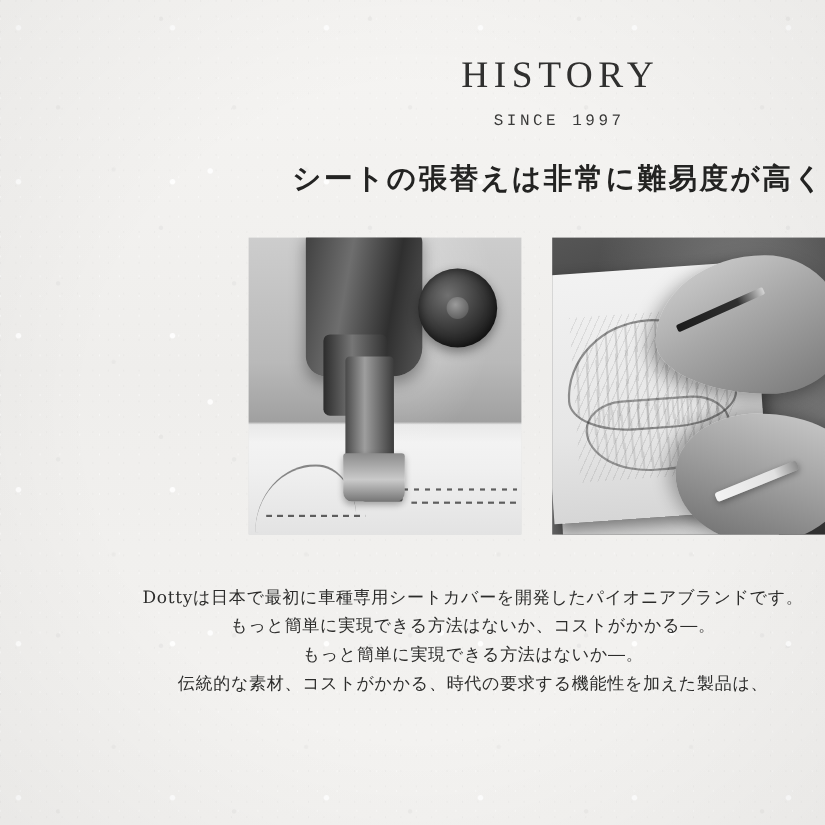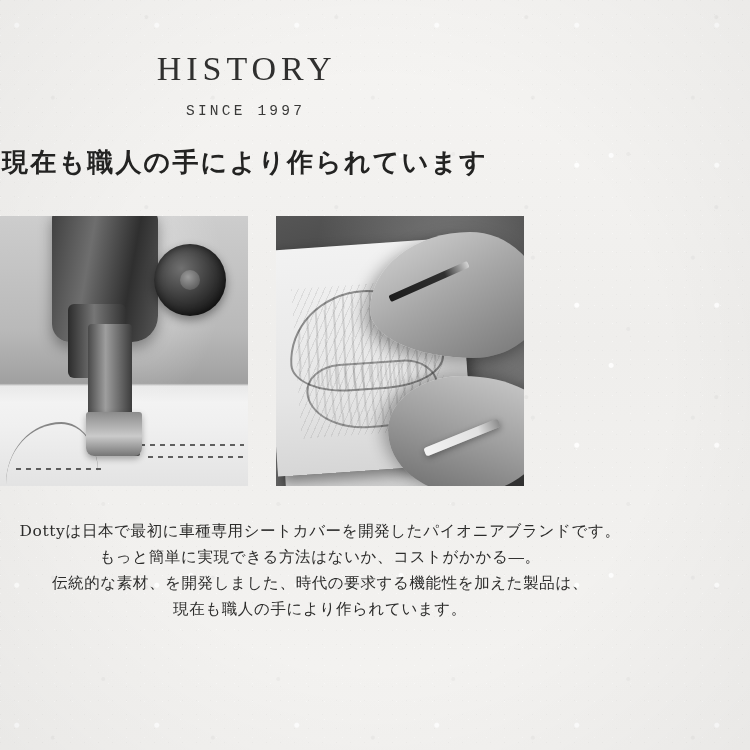--- a/index.html
+++ b/index.html
@@ -27,21 +27,21 @@
       radial-gradient(circle at 77% 9%, rgba(0,0,0,0.035) 0 1.5px, rgba(0,0,0,0) 2.5px),
       radial-gradient(circle at 33% 61%, rgba(0,0,0,0.03) 0 1.5px, rgba(0,0,0,0) 2.5px),
       radial-gradient(circle at 91% 74%, rgba(255,255,255,0.85) 0 2px, rgba(0,0,0,0) 3px),
       radial-gradient(circle at 59% 88%, rgba(0,0,0,0.028) 0 1.5px, rgba(0,0,0,0) 2.5px),
       linear-gradient(115deg, rgba(0,0,0,0.028) 0 1px, rgba(0,0,0,0) 1px 7px),
       linear-gradient(65deg, rgba(255,255,255,0.5) 0 1px, rgba(0,0,0,0) 1px 9px),
       linear-gradient(180deg, #f6f5f3 0%, #efeeec 45%, #f4f3f1 100%);
     background-size: 140px 140px, 190px 190px, 160px 160px, 210px 210px, 175px 175px, 14px 14px, 18px 18px, 100% 100%;
     display: flex;
     flex-direction: column;
-    align-items: flex-start;
+    align-items: flex-end;
   }
 
   
   .page::after {
     content: "";
     position: absolute;
     inset: 0;
     pointer-events: none;
     background:
       radial-gradient(ellipse at 50% 50%, rgba(0,0,0,0) 55%, rgba(0,0,0,0.045) 100%);
@@ -268,21 +268,21 @@
     position: absolute;
     right: 22px; bottom: 44px;
     width: 80px; height: 9px;
     background: linear-gradient(90deg, #f4f3f1 0%, #e2e1df 72%, #8c8b88 100%);
     transform: rotate(-22deg);
     border-radius: 3px;
     box-shadow: 0 2px 6px rgba(0,0,0,0.35);
   }
 
   .body-copy {
-    margin-top: 32px;
+    margin-top: 44px;
     width: 640px;
     text-align: center;
     position: relative;
     z-index: 2;
   }
   .body-copy p {
     margin: 0;
     font-family: "DejaVu Serif", serif;
     font-size: 15.5px;
     line-height: 26px;
@@ -292,21 +292,21 @@
   }
 </style>
 </head>
 <body>
 
 <div class="page">
 
   <div class="header">
     <div class="title-en">HISTORY</div>
     <div class="since">SINCE 1997</div>
-    <div class="headline-jp">現在も職人の手により作られています</div>
+    <div class="headline-jp">シートの張替えは非常に難易度が高く</div>
   </div>
 
   <div class="photos">
 
     <div class="photo photo-sewing">
       <div class="sew-plate"></div>
       <div class="sew-fabric"></div>
       <div class="sew-curve"></div>
       <div class="stitch s1"></div>
       <div class="stitch s2"></div>
@@ -330,17 +330,17 @@
       <div class="pencil-dark"></div>
       <div class="hand-bottom"></div>
       <div class="pencil-light"></div>
     </div>
 
   </div>
 
   <div class="body-copy">
     <p>Dottyは日本で最初に車種専用シートカバーを開発したパイオニアブランドです。</p>
     <p>もっと簡単に実現できる方法はないか、コストがかかる―。</p>
-    <p>伝統的な素材、を開発しました、時代の要求する機能性を加えた製品は、</p>
-    <p>現在も職人の手により作られています。</p>
+    <p>もっと簡単に実現できる方法はないか―。</p>
+    <p>伝統的な素材、コストがかかる、時代の要求する機能性を加えた製品は、</p>
   </div>
 
 </div>
 
 </body></html>

